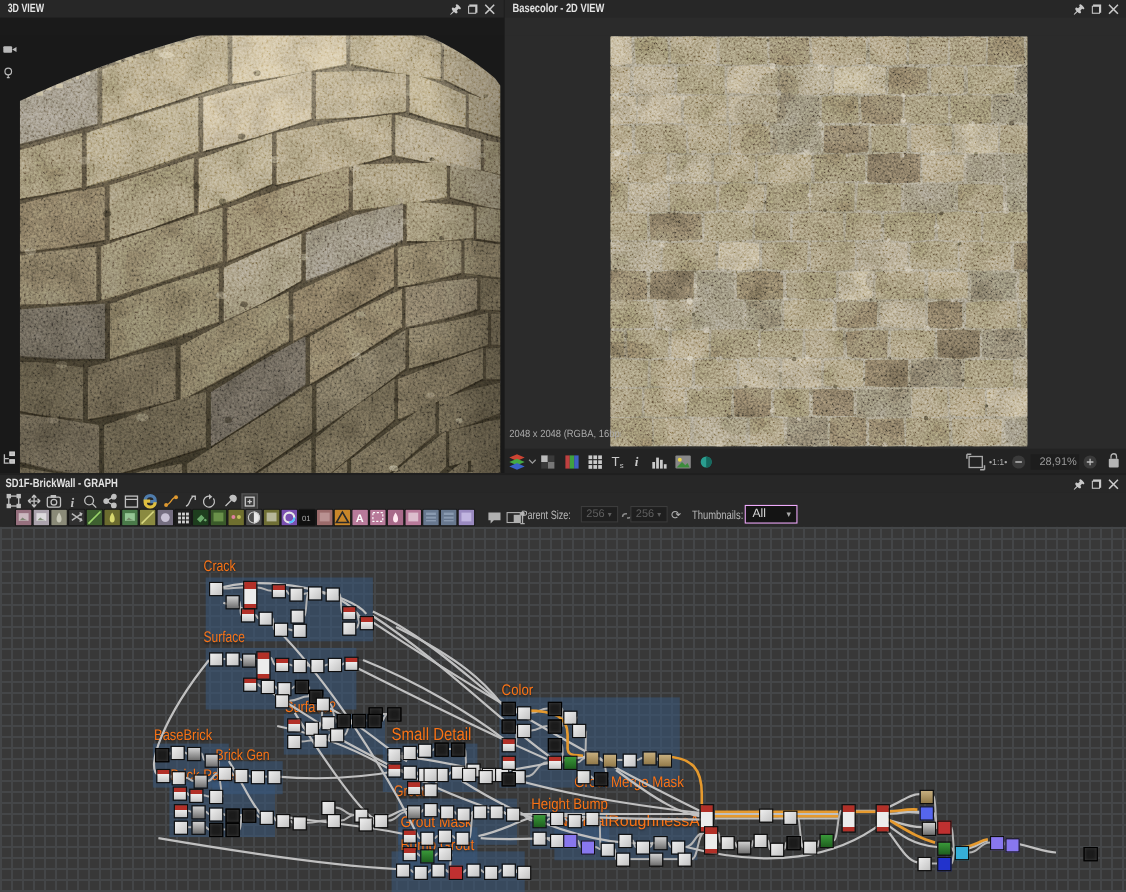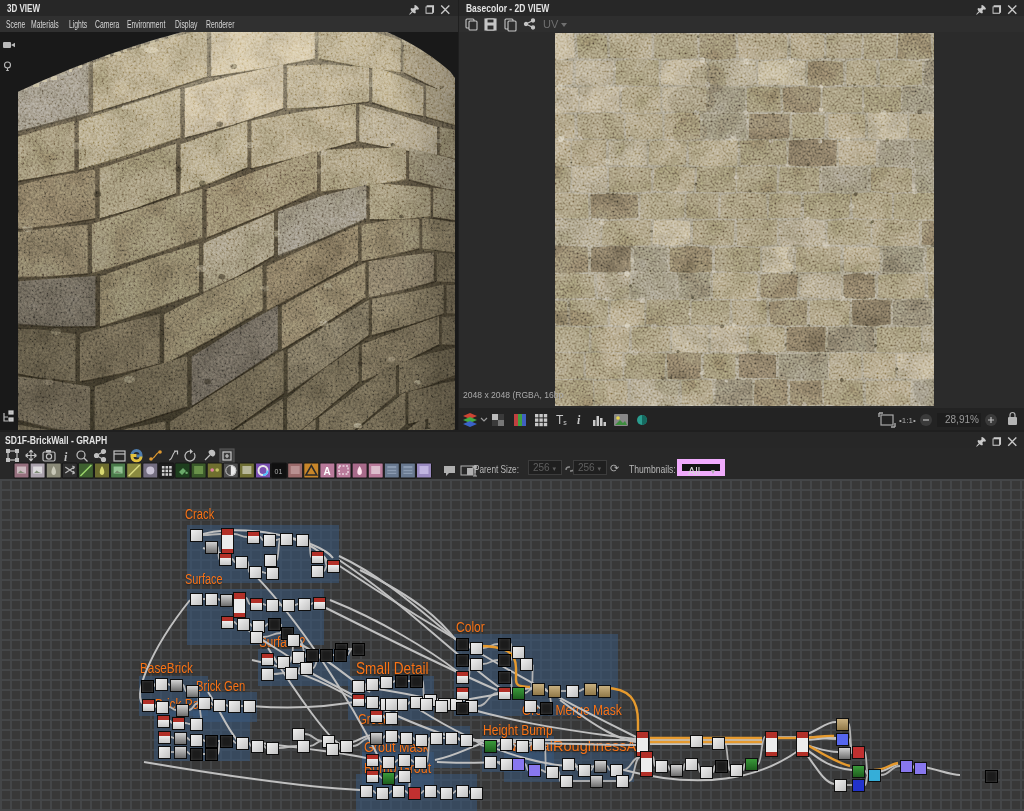--- a/index.html
+++ b/index.html
@@ -21,29 +21,20 @@
 .nodeGRN{position:absolute;width:13px;height:13px;background:linear-gradient(#3a9a3a,#1e5e1e);border:1px solid #0e0e0e}
 .nodeRED{position:absolute;width:13px;height:13px;background:#c03030;border:1px solid #0e0e0e}
 .nodeBLUE{position:absolute;width:13px;height:13px;background:#2233cc;border:1px solid #0e0e0e}
 .nodePUR{position:absolute;width:13px;height:13px;background:#8877ee;border:1px solid #0e0e0e}
 .nodeCYAN{position:absolute;width:13px;height:13px;background:#35aed8;border:1px solid #0e0e0e}
 .nodeTAN{position:absolute;width:13px;height:13px;background:linear-gradient(#c8b080,#907848);border:1px solid #0e0e0e}
 .nodeBP{position:absolute;width:13px;height:13px;background:#5566ee;border:1px solid #0e0e0e}
 </style></head><body>
 <div class="abs" style="left:0;top:0;width:458px;height:430px;background:#1a1a1a">
     <div class="titlebar abs" style="left:0;top:0;width:458px"><span class="tx" style="transform:scaleX(0.73);margin-left:7px">3D VIEW</span><span class="ticons" style="right:8px">🖈&nbsp;&nbsp;❐&nbsp;&nbsp;✕</span></div>
-    <div class="menu abs" style="left:0;top:16px;width:458px;height:16px;position:absolute">
-      <span class="mi tx" style="left:6px;transform:scaleX(0.62)">Scene</span>
-      <span class="mi tx" style="left:31px;transform:scaleX(0.62)">Materials</span>
-      <span class="mi tx" style="left:68.5px;transform:scaleX(0.62)">Lights</span>
-      <span class="mi tx" style="left:95px;transform:scaleX(0.62)">Camera</span>
-      <span class="mi tx" style="left:127px;transform:scaleX(0.62)">Environment</span>
-      <span class="mi tx" style="left:174.8px;transform:scaleX(0.62)">Display</span>
-      <span class="mi tx" style="left:206px;transform:scaleX(0.62)">Renderer</span>
-    </div>
     <div class="abs" style="left:0;top:32px;width:458px;height:398px;background:#191919;overflow:hidden">
       <svg width="458" height="399" style="position:absolute;left:0;top:0">
         <defs>
           <filter id="wn" x="0" y="0" width="100%" height="100%">
             <feTurbulence type="fractalNoise" baseFrequency="0.45" numOctaves="3" seed="3"></feTurbulence>
             <feColorMatrix type="matrix" values="1.8 0 0 0 -0.4  1.8 0 0 0 -0.4  1.8 0 0 0 -0.4  0 0 0 0 1"></feColorMatrix>
           </filter>
           <filter id="wn2" x="0" y="0" width="100%" height="100%">
             <feTurbulence type="fractalNoise" baseFrequency="0.035" numOctaves="3" seed="9"></feTurbulence>
             <feColorMatrix type="matrix" values="1.25 0 0 0 0.14  1.25 0 0 0 0.12  1.25 0 0 0 0.06  0 0 0 0 1"></feColorMatrix>
@@ -264,39 +255,20 @@
           <path d="M7.5,36 v2.2 M6.2,38.5 h2.6" stroke="#b9b9b9" stroke-width="1.1"></path>
           <path d="M4,381 v8 h4 M4,385 h4" stroke="#bbb"></path>
           <rect x="9" y="379" width="4" height="3" fill="#bbb"></rect>
           <rect x="9" y="386" width="4" height="3" fill="#bbb"></rect>
         </g>
       </svg>
     </div>
   </div>
 <div class="abs" style="left:459px;top:0;width:565px;height:430px;background:#2b2b2b">
     <div class="titlebar abs" style="left:0;top:0;width:565px"><span class="tx" style="transform:scaleX(0.77);margin-left:7px">Basecolor - 2D VIEW</span><span class="ticons" style="right:7px">🖈&nbsp;&nbsp;❐&nbsp;&nbsp;✕</span></div>
-    <div class="abs" style="left:0;top:16px;width:565px;height:16px;background:#2e2e2e">
-      <svg width="120" height="16" style="position:absolute;left:4px;top:0">
-        <g stroke="#c6c6c6" fill="none" stroke-width="1.1">
-          <rect x="3" y="3" width="8" height="9" rx="1"></rect>
-          <rect x="6" y="5" width="8" height="9" rx="1" fill="#2e2e2e"></rect>
-          <rect x="22" y="3" width="11" height="11" fill="#c6c6c6"></rect>
-          <rect x="24" y="3" width="7" height="4" fill="#2e2e2e"></rect>
-          <rect x="24" y="9" width="7" height="5" fill="#2e2e2e"></rect>
-          <rect x="42" y="3" width="8" height="10" rx="1"></rect>
-          <rect x="45" y="5" width="8" height="10" rx="1" fill="#2e2e2e"></rect>
-          <circle cx="63" cy="8" r="1.6" fill="#c6c6c6"></circle>
-          <circle cx="70" cy="4.5" r="1.6" fill="#c6c6c6"></circle>
-          <circle cx="70" cy="11.5" r="1.6" fill="#c6c6c6"></circle>
-          <path d="M63,8 L70,4.5 M63,8 L70,11.5"></path>
-        </g>
-        <text x="80" y="12" font-size="11" fill="#6f6f6f" font-family="Liberation Sans">UV</text>
-        <path d="M98,7 l3,4 3,-4" fill="#6f6f6f"></path>
-      </svg>
-    </div>
     <div class="abs" style="left:0;top:32px;width:565px;height:376px;background:#2b2b2b;overflow:hidden">
       <div class="abs" style="left:96px;top:1px;width:379px;height:373px"><svg width="379" height="373">
           <defs>
             <filter id="n2" x="0" y="0" width="100%" height="100%">
               <feTurbulence type="fractalNoise" baseFrequency="0.5" numOctaves="3" seed="7" result="t"></feTurbulence>
               <feColorMatrix in="t" type="matrix" values="1.8 0 0 0 -0.4  1.8 0 0 0 -0.4  1.8 0 0 0 -0.4  0 0 0 0 1"></feColorMatrix>
             </filter>
             <filter id="n3" x="0" y="0" width="100%" height="100%">
               <feTurbulence type="fractalNoise" baseFrequency="0.04" numOctaves="3" seed="11" result="t"></feTurbulence>
               <feColorMatrix in="t" type="matrix" values="1.3 0 0 0 0.12  1.3 0 0 0 0.10  1.3 0 0 0 0.04  0 0 0 0 1"></feColorMatrix>
@@ -773,21 +745,21 @@
       <path d="M475,7 v7 M473,14 h4" stroke="#b0b0b0" stroke-width="1.2"></path>
     </svg>
     <div class="abs" style="left:474px;top:31px;color:#b8b8b8;font-size:11px"><span class="tx" style="transform:scaleX(0.75)">Parent Size:</span></div>
     <div class="abs" style="left:528px;top:28px;width:34px;height:15px;background:#1f1f1f;border:1px solid #3c3c3c;color:#5f5f5f;font-size:10px;line-height:13px;padding-left:4px">256 <span style="font-size:7px">▾</span></div>
     <svg class="abs" style="left:564px;top:31px" width="12" height="12">
       <path d="M2,7 a3,3 0 0 1 3,-3 h1 M10,5 a3,3 0 0 1 -3,3 h-1" stroke="#8a8a8a" fill="none" stroke-width="1.4"></path>
     </svg>
     <div class="abs" style="left:573px;top:28px;width:34px;height:15px;background:#1f1f1f;border:1px solid #3c3c3c;color:#5f5f5f;font-size:10px;line-height:13px;padding-left:4px">256 <span style="font-size:7px">▾</span></div>
     <div class="abs" style="left:610px;top:30px;color:#b0b0b0;font-size:11px">⟳</div>
     <div class="abs" style="left:629px;top:31px;color:#b8b8b8;font-size:11px"><span class="tx" style="transform:scaleX(0.78)">Thumbnails:</span></div>
-    <div class="abs" style="left:677px;top:27px;width:48px;height:17px;background:#141414;border:5px solid #f0abfc;color:#d8d8d8;font-size:11px;line-height:15px;padding-left:6px">All<span style="position:absolute;right:5px;font-size:8px;color:#aaa">▾</span></div>
+    <div class="abs" style="left:677px;top:27px;width:48px;height:17px;background:#141414;border:1px solid #f0abfc;color:#d8d8d8;font-size:11px;line-height:15px;padding-left:6px">All<span style="position:absolute;right:5px;font-size:8px;color:#aaa">▾</span></div>
     <div class="abs" style="left:0;top:47px;width:1024px;height:332px;background:#424242">
       <div class="abs" style="left:0;top:0;width:1024px;height:332px;background:#383838;background-image:repeating-linear-gradient(0deg,#444648 0 2px,rgba(0,0,0,0) 2px 10px),repeating-linear-gradient(90deg,#444648 0 2px,rgba(0,0,0,0) 2px 10px)"></div>
       <div class="frame" style="left:187px;top:46px;width:152px;height:58px"></div>
       <div class="frame" style="left:187px;top:110px;width:137px;height:56px"></div>
       <div class="frame" style="left:258px;top:170px;width:92px;height:37px"></div>
       <div class="frame" style="left:139px;top:197px;width:69px;height:40px"></div>
       <div class="frame" style="left:193px;top:213px;width:64px;height:30px"></div>
       <div class="frame" style="left:154px;top:232px;width:96px;height:50px"></div>
       <div class="frame" style="left:348px;top:197px;width:86px;height:44px"></div>
       <div class="frame" style="left:362px;top:247px;width:108px;height:42px"></div>

